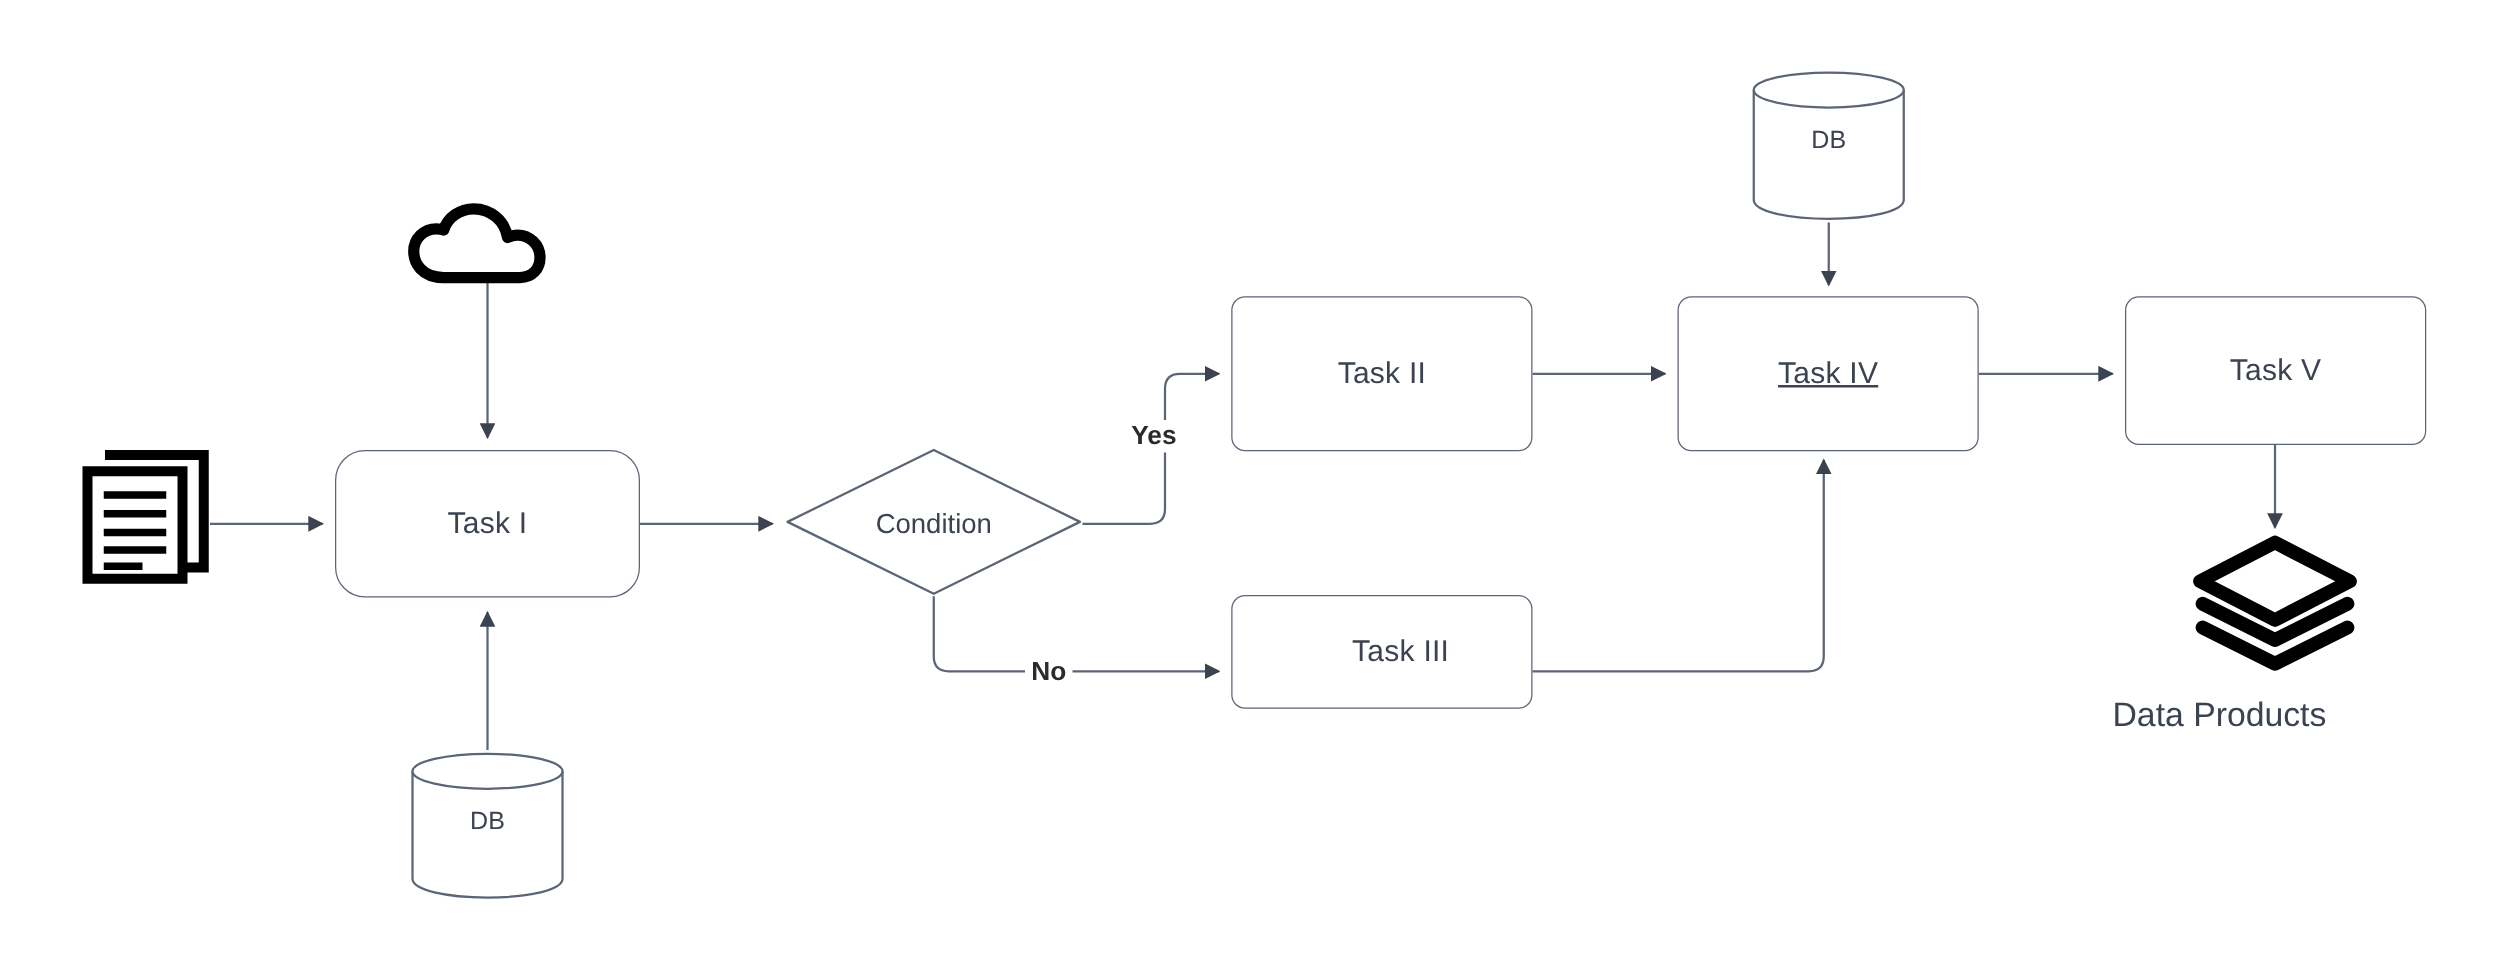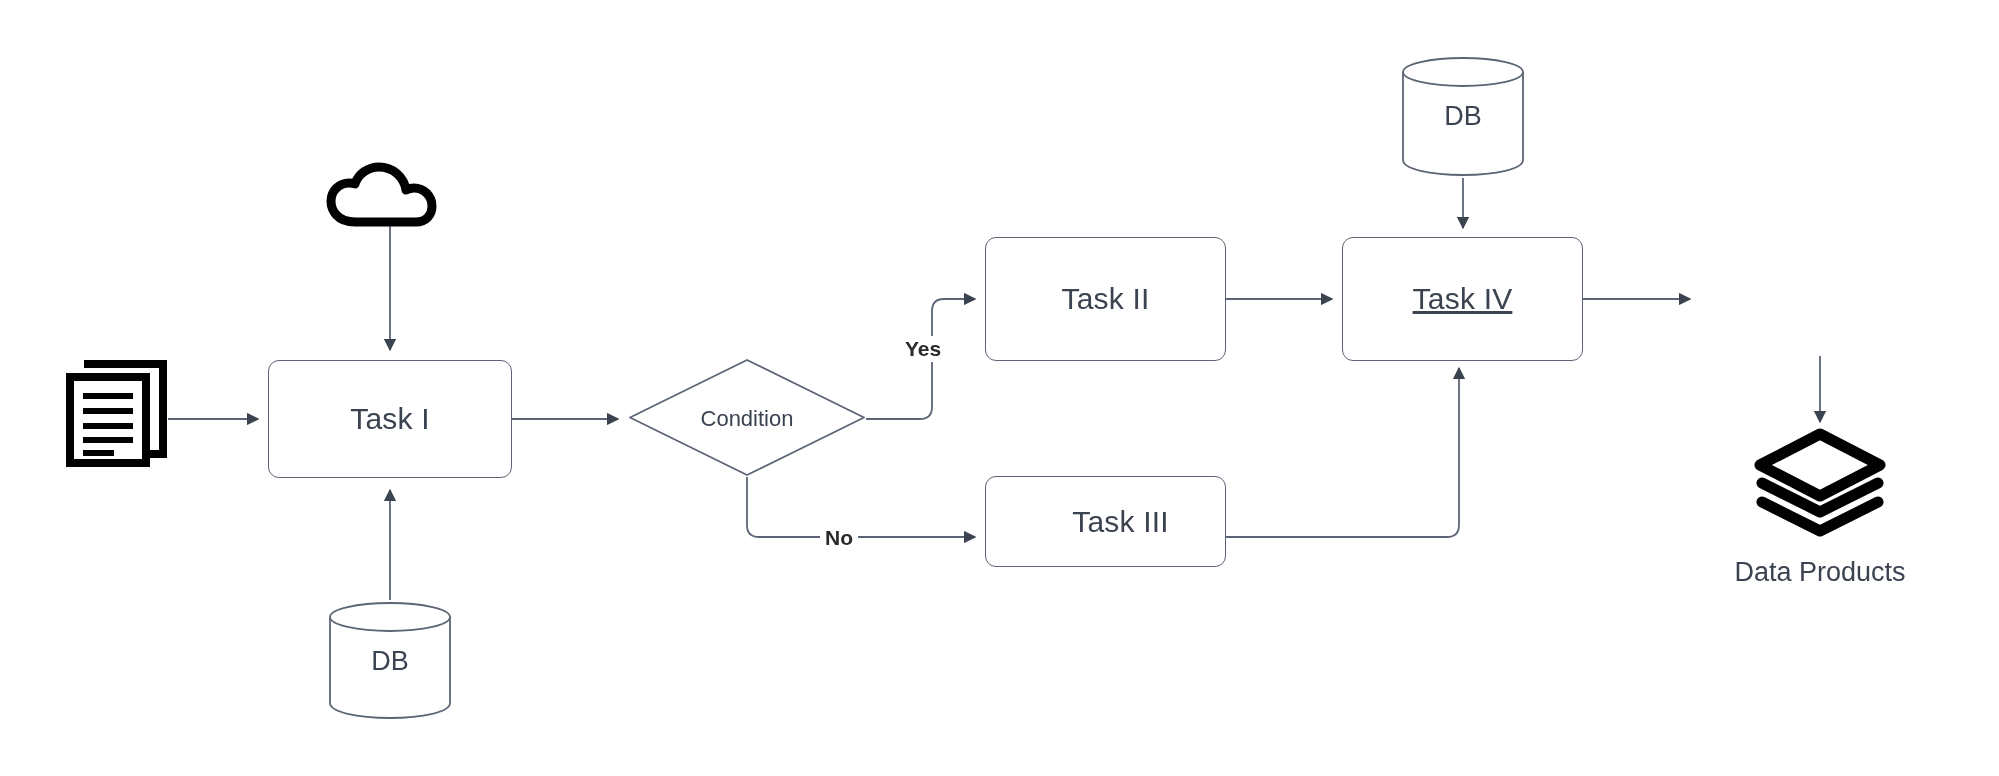--- a/index.html
+++ b/index.html
@@ -29,21 +29,21 @@
     box-sizing: border-box;
   }
   .task-box {
     border: 1.6px solid #5c6575;
     border-radius: 11px;
     background: #ffffff;
     display: flex;
     align-items: center;
     justify-content: center;
     color: #3b4351;
-    font-size: 30px;
+    font-size: 24px;
     letter-spacing: 0.2px;
   }
   .diamond-wrap {
     display: flex;
     align-items: center;
   }
   .diamond-label {
     position: absolute;
     color: #3b4351;
     font-size: 22px;
@@ -51,37 +51,37 @@
     left: 0;
     right: 0;
     text-align: center;
   }
   .db-label {
     position: absolute;
     left: 0;
     right: 0;
     text-align: center;
     color: #3b4351;
-    font-size: 27px;
+    font-size: 20px;
   }
   .edge-label {
     position: absolute;
     color: #2b2b2b;
     font-size: 21px;
     font-weight: bold;
     background: #ffffff;
     padding: 1px 5px;
     white-space: nowrap;
     text-align: right;
   }
   .icon-caption {
     position: absolute;
     left: 0;
     right: 0;
-    text-align: center;
+    text-align: left;
     color: #3b4351;
     font-size: 27px;
     white-space: nowrap;
   }
   svg { display: block; }
 </style>
 </head>
 <body>
 
 <div id="canvas">
@@ -147,21 +147,21 @@
   </div>
 
   <div class="node" style="left:327px; top:600px; width:126px; height:120px;">
     <svg width="126" height="120" viewBox="0 0 126 120">
       <path d="M 3 17 L 3 103 C 3 112 30 118 63 118 C 96 118 123 112 123 103 L 123 17" fill="#ffffff" stroke="#5c6575" stroke-width="1.8"></path>
       <ellipse cx="63" cy="17" rx="60" ry="14" fill="#ffffff" stroke="#5c6575" stroke-width="1.8"></ellipse>
     </svg>
     <div class="db-label" style="top:46px;">DB</div>
   </div>
 
-  <div class="node task-box" style="left:268px; top:360px; width:244px; height:118px;">
+  <div class="node task-box" style="left:268px; top:360px; width:244px; height:118px;border-radius:24px;">
     <span>Task I</span>
   </div>
 
   <div class="node diamond-wrap" style="left:628px; top:358px; width:238px; height:119px;">
     <svg width="238" height="119" viewBox="0 0 238 119">
       <polygon points="119,2 236,59.5 119,117 2,59.5" fill="#ffffff" stroke="#5c6575" stroke-width="1.8" stroke-linejoin="round"></polygon>
     </svg>
     <div class="diamond-label" style="top:48px;">Condition</div>
   </div>
 
@@ -181,20 +181,23 @@
       <path d="M 3 17 L 3 105 C 3 114 30 120 63 120 C 96 120 123 114 123 105 L 123 17" fill="#ffffff" stroke="#5c6575" stroke-width="1.8"></path>
       <ellipse cx="63" cy="17" rx="60" ry="14" fill="#ffffff" stroke="#5c6575" stroke-width="1.8"></ellipse>
     </svg>
     <div class="db-label" style="top:46px;">DB</div>
   </div>
 
   <div class="node task-box" style="left:1342px; top:237px; width:241px; height:124px;text-decoration:underline;">
     <span>Task IV</span>
   </div>
 
+  <div class="node task-box" style="left:1700px; top:237px; width:241px; height:119px;">
+    <span>Task V</span>
+  </div>
 
   <div class="node" style="left:1750px; top:428px; width:140px; height:110px;">
     <svg width="140" height="110" viewBox="0 0 140 110">
       <polygon points="70,6 130,37 70,68 10,37" fill="#ffffff" stroke="#000000" stroke-width="11" stroke-linejoin="round"></polygon>
       <polyline points="12,55 70,84 128,55" fill="none" stroke="#000000" stroke-width="11" stroke-linejoin="round" stroke-linecap="round"></polyline>
       <polyline points="12,74 70,103 128,74" fill="none" stroke="#000000" stroke-width="11" stroke-linejoin="round" stroke-linecap="round"></polyline>
     </svg>
   </div>
   <div class="icon-caption" style="left:1690px; top:557px; width:260px;">Data Products</div>
 

